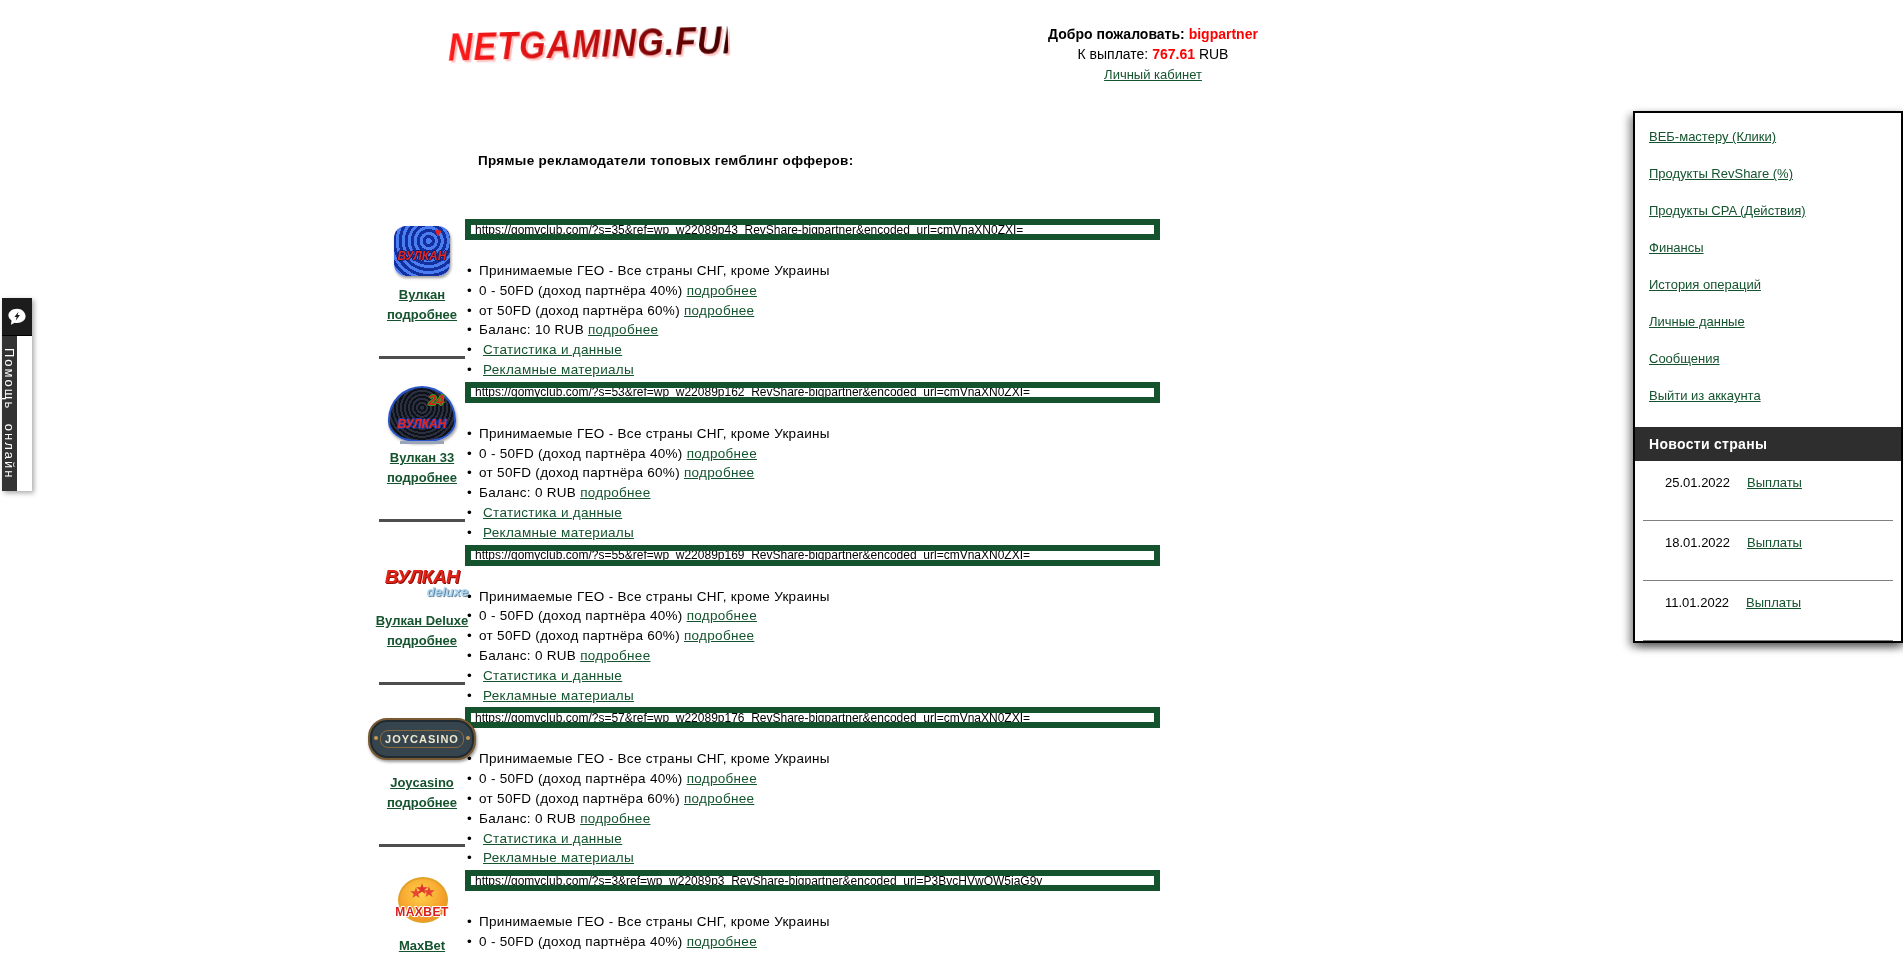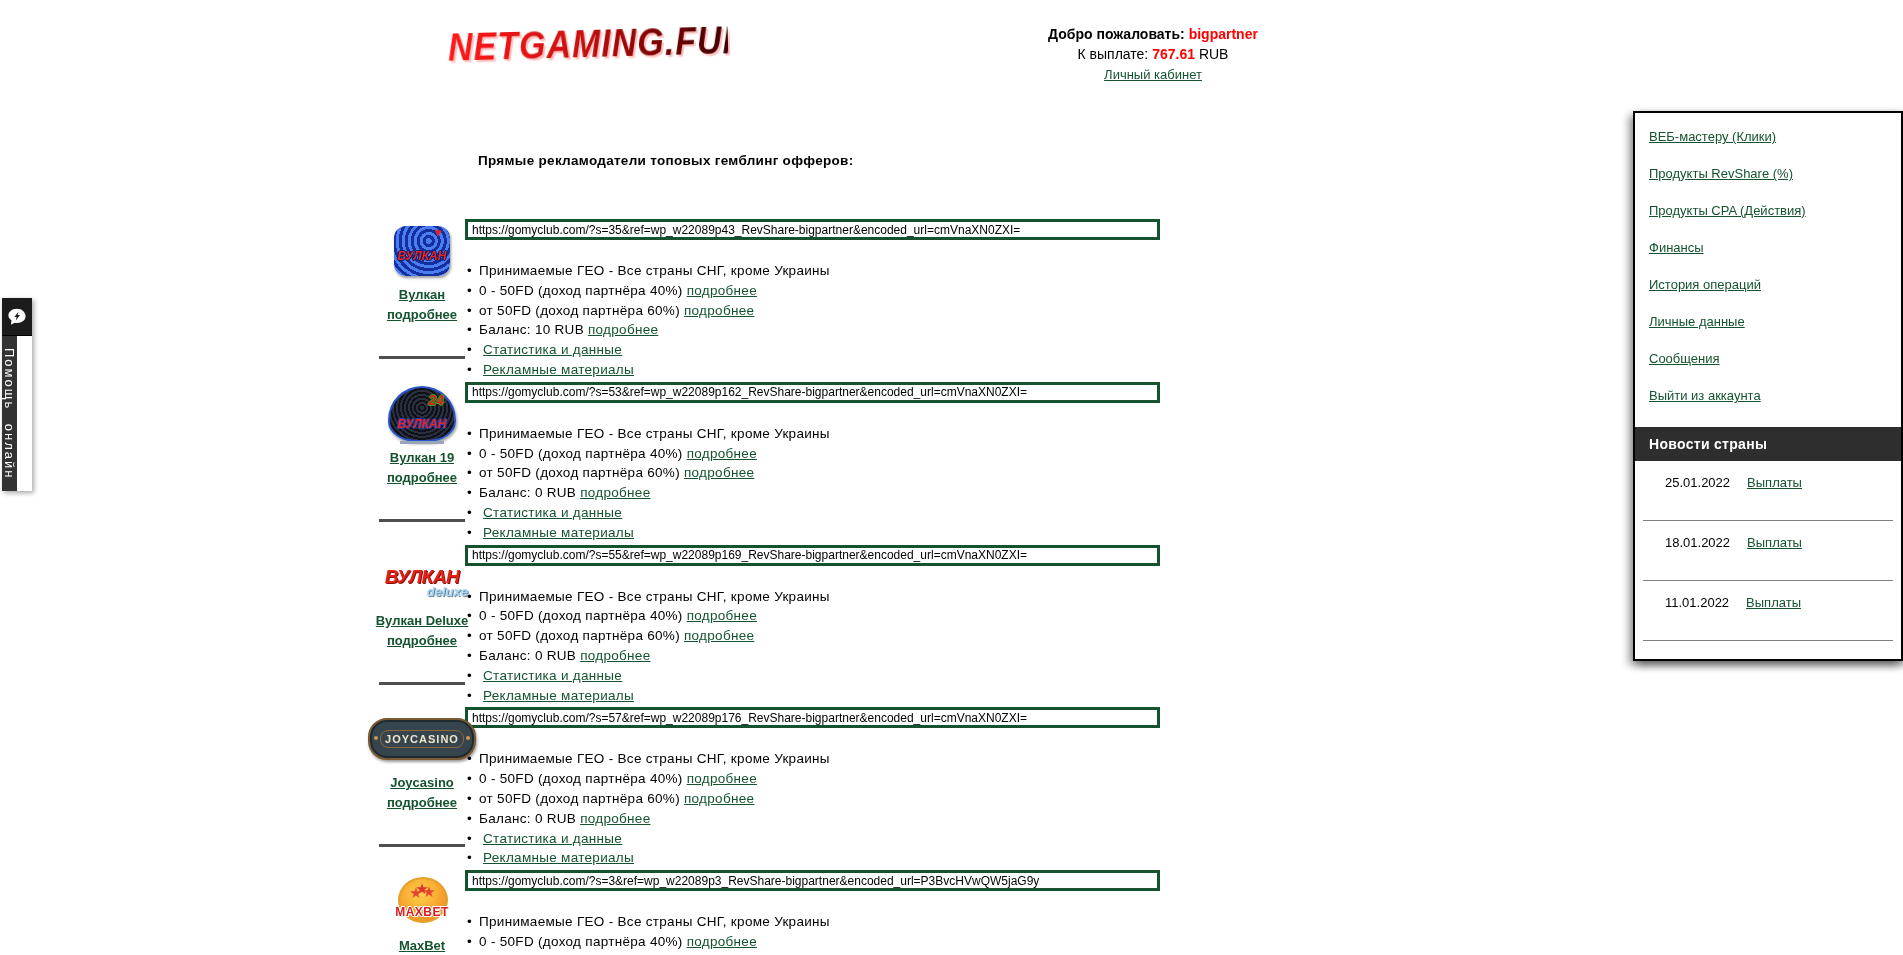--- a/index.html
+++ b/index.html
@@ -47,21 +47,21 @@
   .offer-left{
     width:86px;min-width:86px;height:138px;border-bottom:3px solid #4e4e4e;
     display:flex;flex-direction:column;align-items:center;overflow:visible;
   }
   .logo-box{height:58px;margin-top:4px;display:flex;align-items:center;justify-content:center;}
   .offer-name,.offer-details{font-size:13px;font-weight:bold;white-space:nowrap;line-height:1;}
   .offer-name{margin-top:8px;}
   .offer-details{margin-top:7px;}
   .offer-right{flex:1;padding-top:1px;}
   .url-input{
-    box-sizing:border-box;width:695px;height:21px;border:3px solid #14532d;
+    box-sizing:border-box;width:695px;height:21px;border:6px solid #14532d;
     font-family:"Liberation Sans","DejaVu Sans",sans-serif;font-size:12px;
     padding:1px 4px;background:#fff;color:#000;display:block;
   }
   .bullets{margin-top:21px;}
   .bullet{font-size:13.5px;line-height:19.8px;letter-spacing:.3px;padding-left:2px;white-space:nowrap;}
   .bullet .dot{margin-right:7px;}
   .b-text:empty{display:none;}
   .b-link:empty{display:none;}
   .b-link{margin-left:4px;}
 
@@ -161,21 +161,21 @@
     padding:9px 14px;letter-spacing:.3px;
   }
   .panel-links{padding:16px 14px 0;}
   .panel-link{display:block;font-size:13px;margin-bottom:22px;white-space:nowrap;}
   .news-header{margin-top:24px;}
   .news-item{margin:14px 14px 0;}
   .news-row{display:flex;align-items:baseline;padding-left:16px;}
   .news-date{font-size:13px;margin-right:17px;}
   .news-link{font-size:13px;}
   .news-item hr{border:none;border-top:1px solid #808080;margin:30px -6px 0;}
-  .news-list{padding-bottom:18px;}
+  .news-list{}
 </style>
 </head>
 <body>
 
 <div class="help-tab">
   <div class="help-icon-box">
     <svg viewBox="0 0 24 22">
       <path d="M12 1 C6 1 1.5 4.6 1.5 9 c0 2.5 1.5 4.8 3.8 6.3 L4.6 20.5 l4.6-2.6 c0.9 0.2 1.8 0.3 2.8 0.3 6 0 10.5-3.6 10.5-8.2 S18 1 12 1 z" fill="#ffffff"></path>
       <path d="M13.8 4.5 L8.8 11 h2.8 L10.4 15.5 15.6 8.6 h-2.8 z" fill="#1c1c1c"></path>
     </svg>
@@ -242,21 +242,21 @@
         </div>
       </div>
       <div class="offer-row">
         <div class="offer-left">
           <div class="logo-box">
             <div class="logo-art" data-logo="vulkan24">
               <span class="lg-main">ВУЛКАН</span>
               <span class="lg-sub">24</span>
             </div>
           </div>
-          <a class="offer-name">Вулкан 19</a>
+          <a class="offer-name">Вулкан 33</a>
           <a class="offer-details">подробнее</a>
         </div>
         <div class="offer-right">
           <input class="url-input" type="text" value="https://gomyclub.com/?s=53&amp;ref=wp_w22089p162_RevShare-bigpartner&amp;encoded_url=cmVnaXN0ZXI=" style="">
           <div class="bullets">
 
           <div class="bullet">
                 <span class="dot">•</span><span class="b-text">Принимаемые ГЕО - Все страны СНГ, кроме Украины</span>
               </div>
             <div class="bullet">

